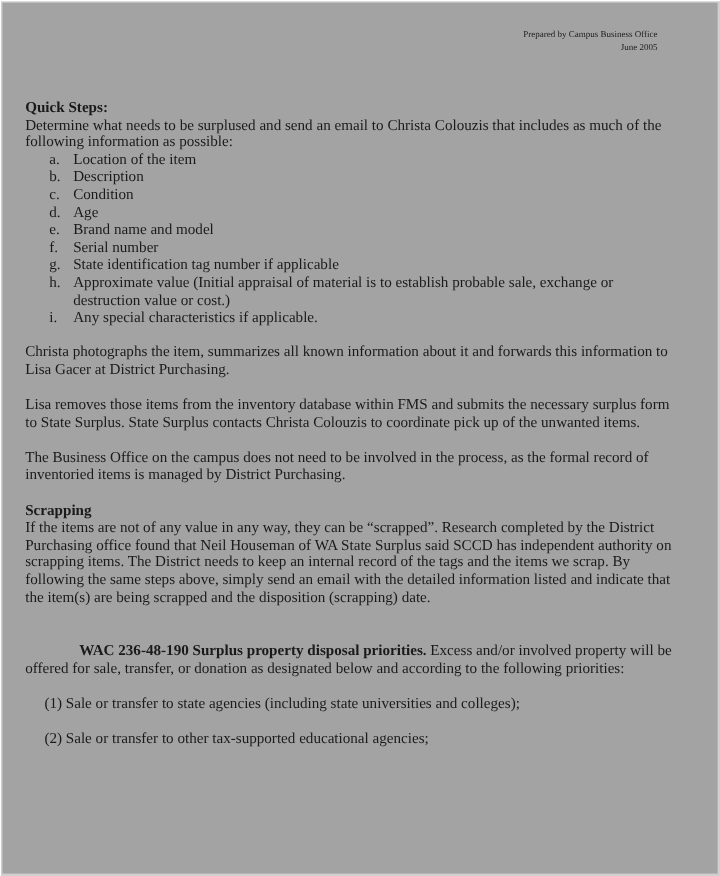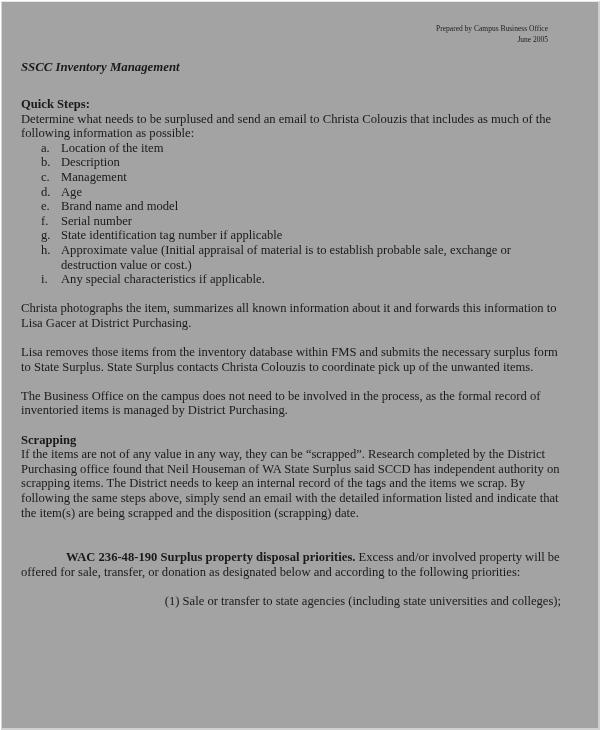--- a/index.html
+++ b/index.html
@@ -19,50 +19,49 @@
   .title { font-weight: bold; font-style: italic; font-size: 12.8px; line-height: 15px; margin: 0; }
   .h { font-weight: bold; margin: 0; }
   p { margin: 0; }
   .gap-title { height: 22px; }
   .gap { height: 14.6px; }
   ol.steps { list-style: none; margin: 0; padding: 0; }
   ol.steps li { display: flex; margin: 0; }
   ol.steps .lbl { width: 40px; padding-left: 20px; box-sizing: border-box; flex: none; }
   ol.steps .txt { flex: 1; }
   .wac-head { font-weight: bold; margin-left: 45px; }
-  .prio { padding-left: 16px; text-align: right; }
+  .prio { padding-left: 16px; }
   .big-gap { height: 30px; }
 </style>
 </head>
 <body>
 
 <div class="page">
   <div class="prepared">
     <div>Prepared by Campus Business Office</div>
     <div>June 2005</div>
   </div>
 
   <div class="content">
-    <p class="title">SSCC Inventory Management</p>
     <div class="gap-title"></div>
 
     <p class="h">Quick Steps:</p>
     <p>Determine what needs to be surplused and send an email to Christa Colouzis that includes as much of the following information as possible:</p>
     <ol class="steps">
       <li>
           <span class="lbl">a.</span>
           <span class="txt">Location of the item</span>
         </li>
       <li>
           <span class="lbl">b.</span>
           <span class="txt">Description</span>
         </li>
       <li>
           <span class="lbl">c.</span>
-          <span class="txt">Management</span>
+          <span class="txt">Condition</span>
         </li>
       <li>
           <span class="lbl">d.</span>
           <span class="txt">Age</span>
         </li>
       <li>
           <span class="lbl">e.</span>
           <span class="txt">Brand name and model</span>
         </li>
       <li>
@@ -92,14 +91,15 @@
     <div class="gap"></div>
 
     <p class="h">Scrapping</p>
     <p>If the items are not of any value in any way, they can be “scrapped”.  Research completed by the District Purchasing office found that Neil Houseman of WA State Surplus said SCCD has independent authority on scrapping items.  The District needs to keep an internal record of the tags and the items we scrap.  By following the same steps above, simply send an email with the detailed information listed and indicate that the item(s) are being scrapped and the disposition (scrapping) date.</p>
     <div class="big-gap"></div>
 
     <p><span class="wac-head">WAC 236-48-190   Surplus property disposal priorities.</span><span>  Excess and/or involved property will be offered for sale, transfer, or donation as designated below and according to the following priorities:</span></p>
     <div class="gap"></div>
     <p class="prio">(1) Sale or transfer to state agencies (including state universities and colleges);</p>
     <div class="gap"></div>
+    <p class="prio">(2) Sale or transfer to other tax-supported educational agencies;</p>
   </div>
 </div>
 
 </body></html>

